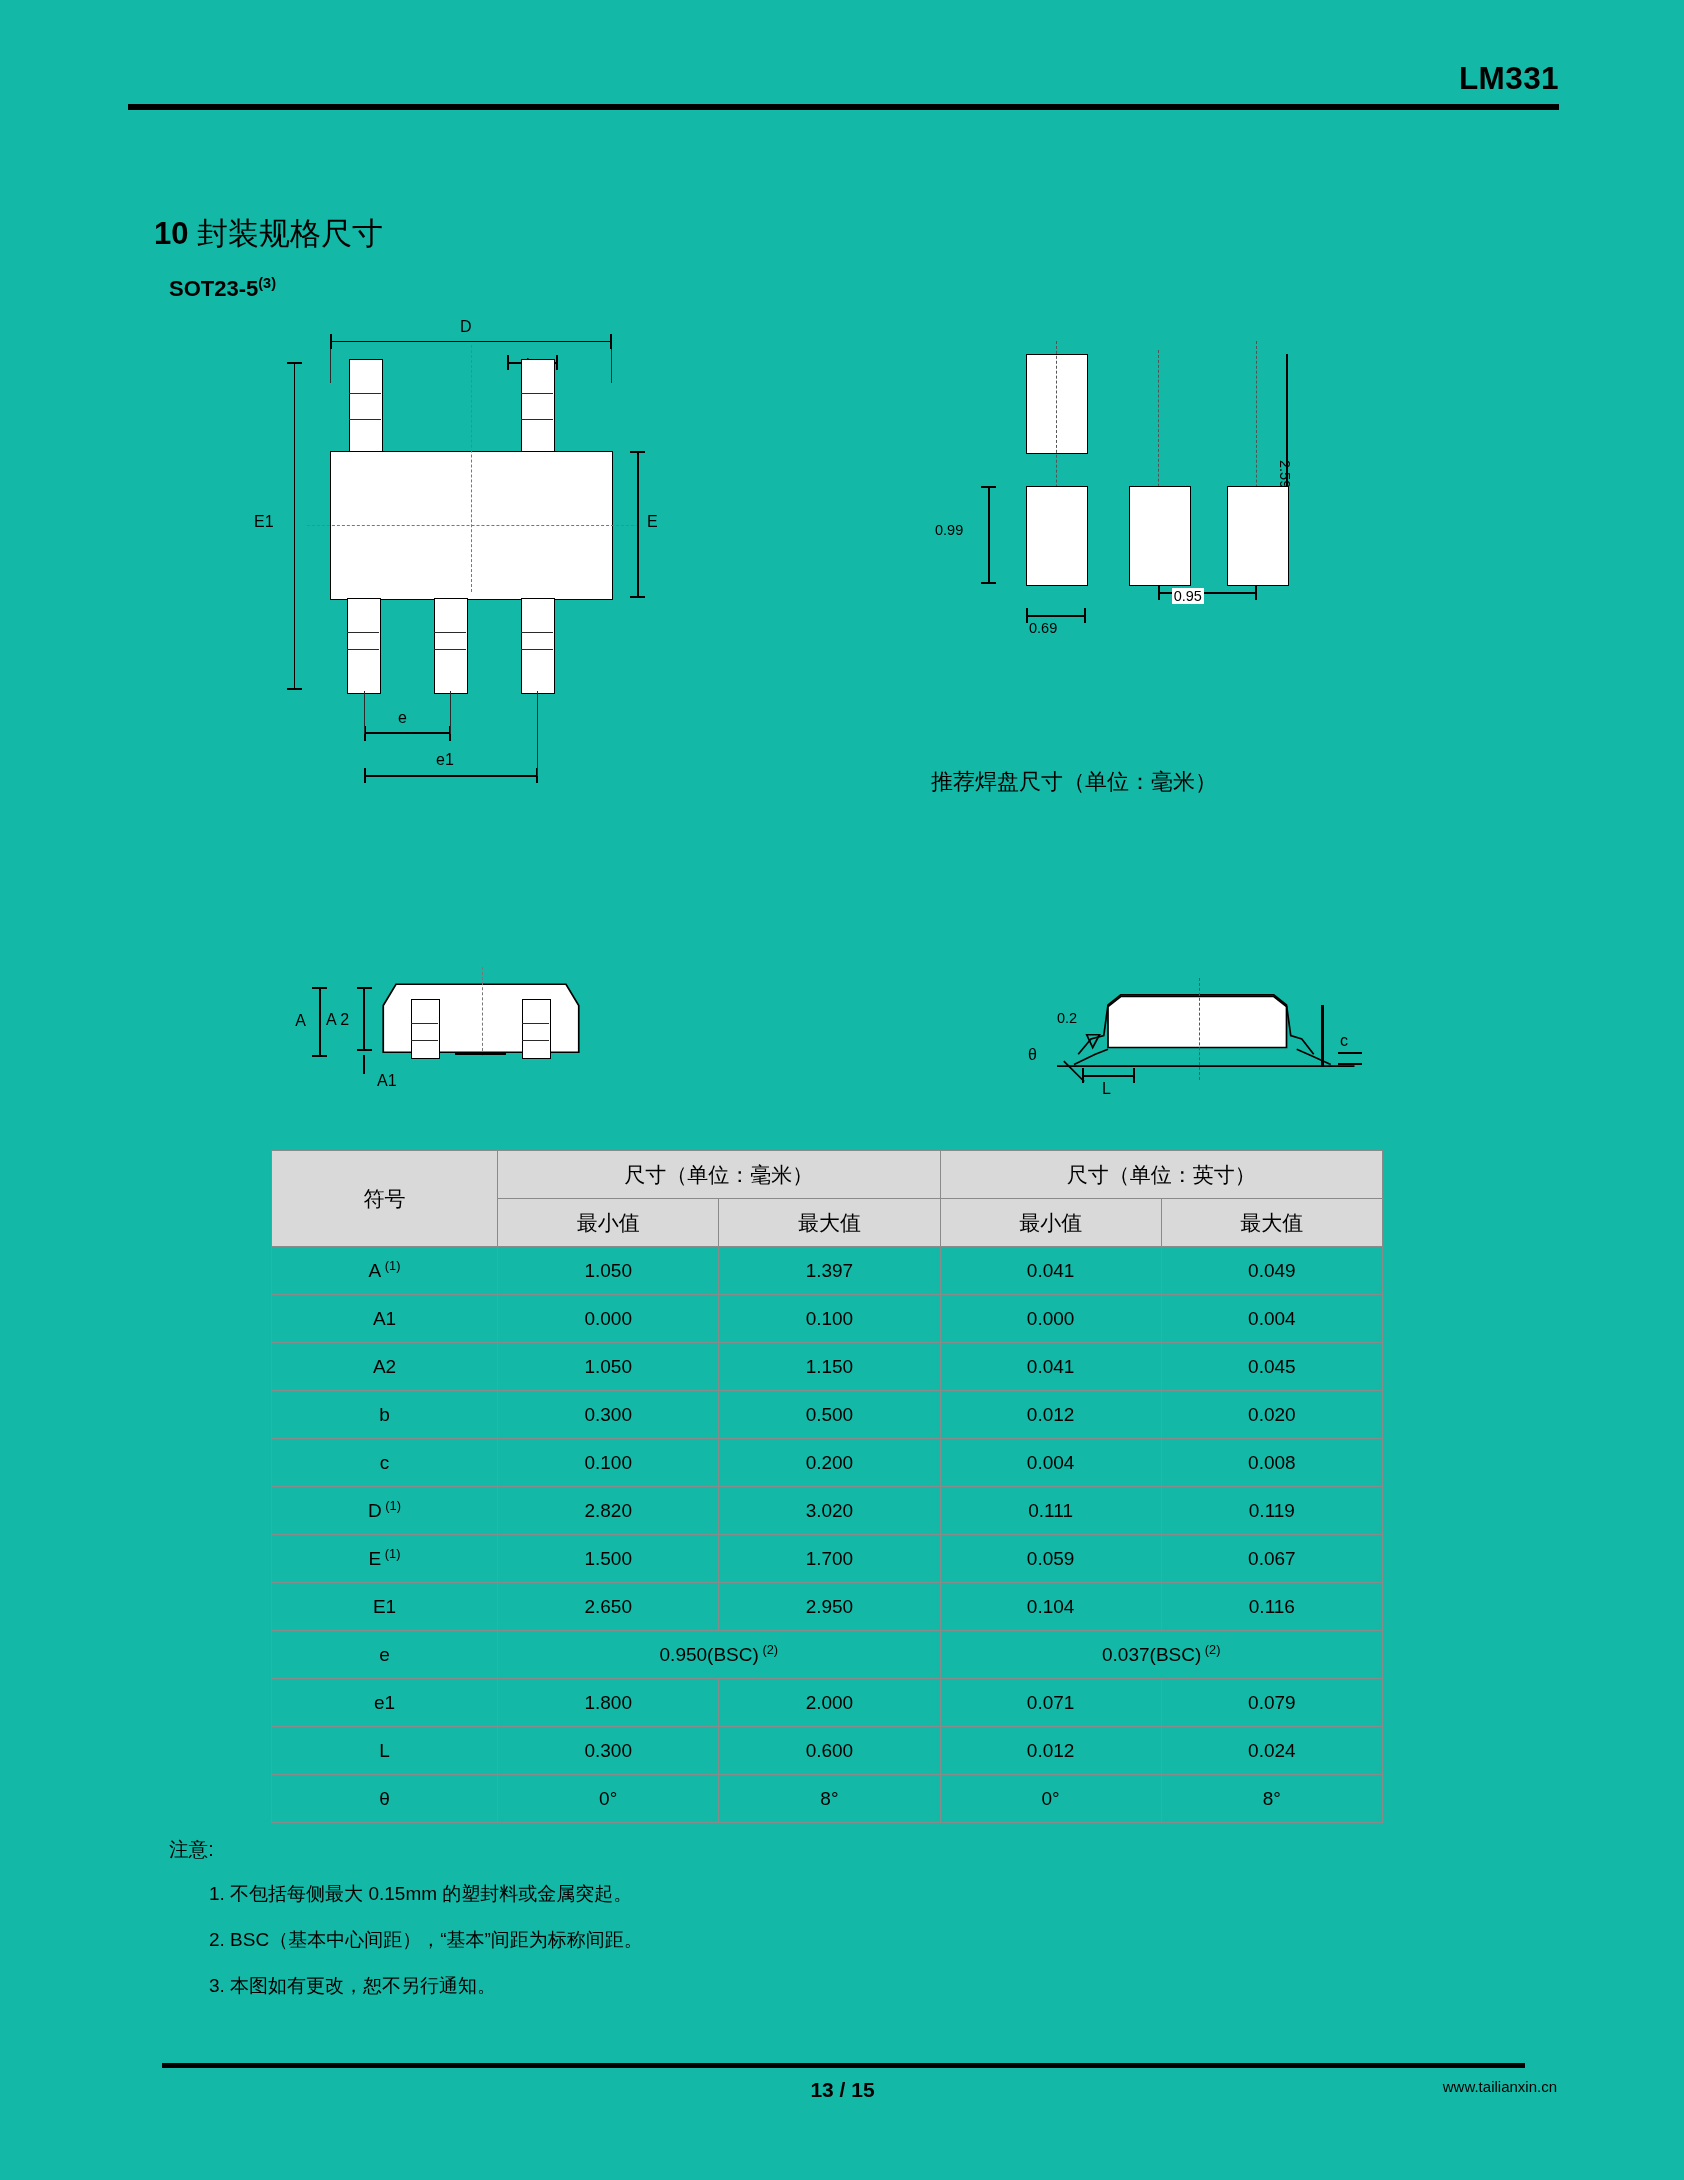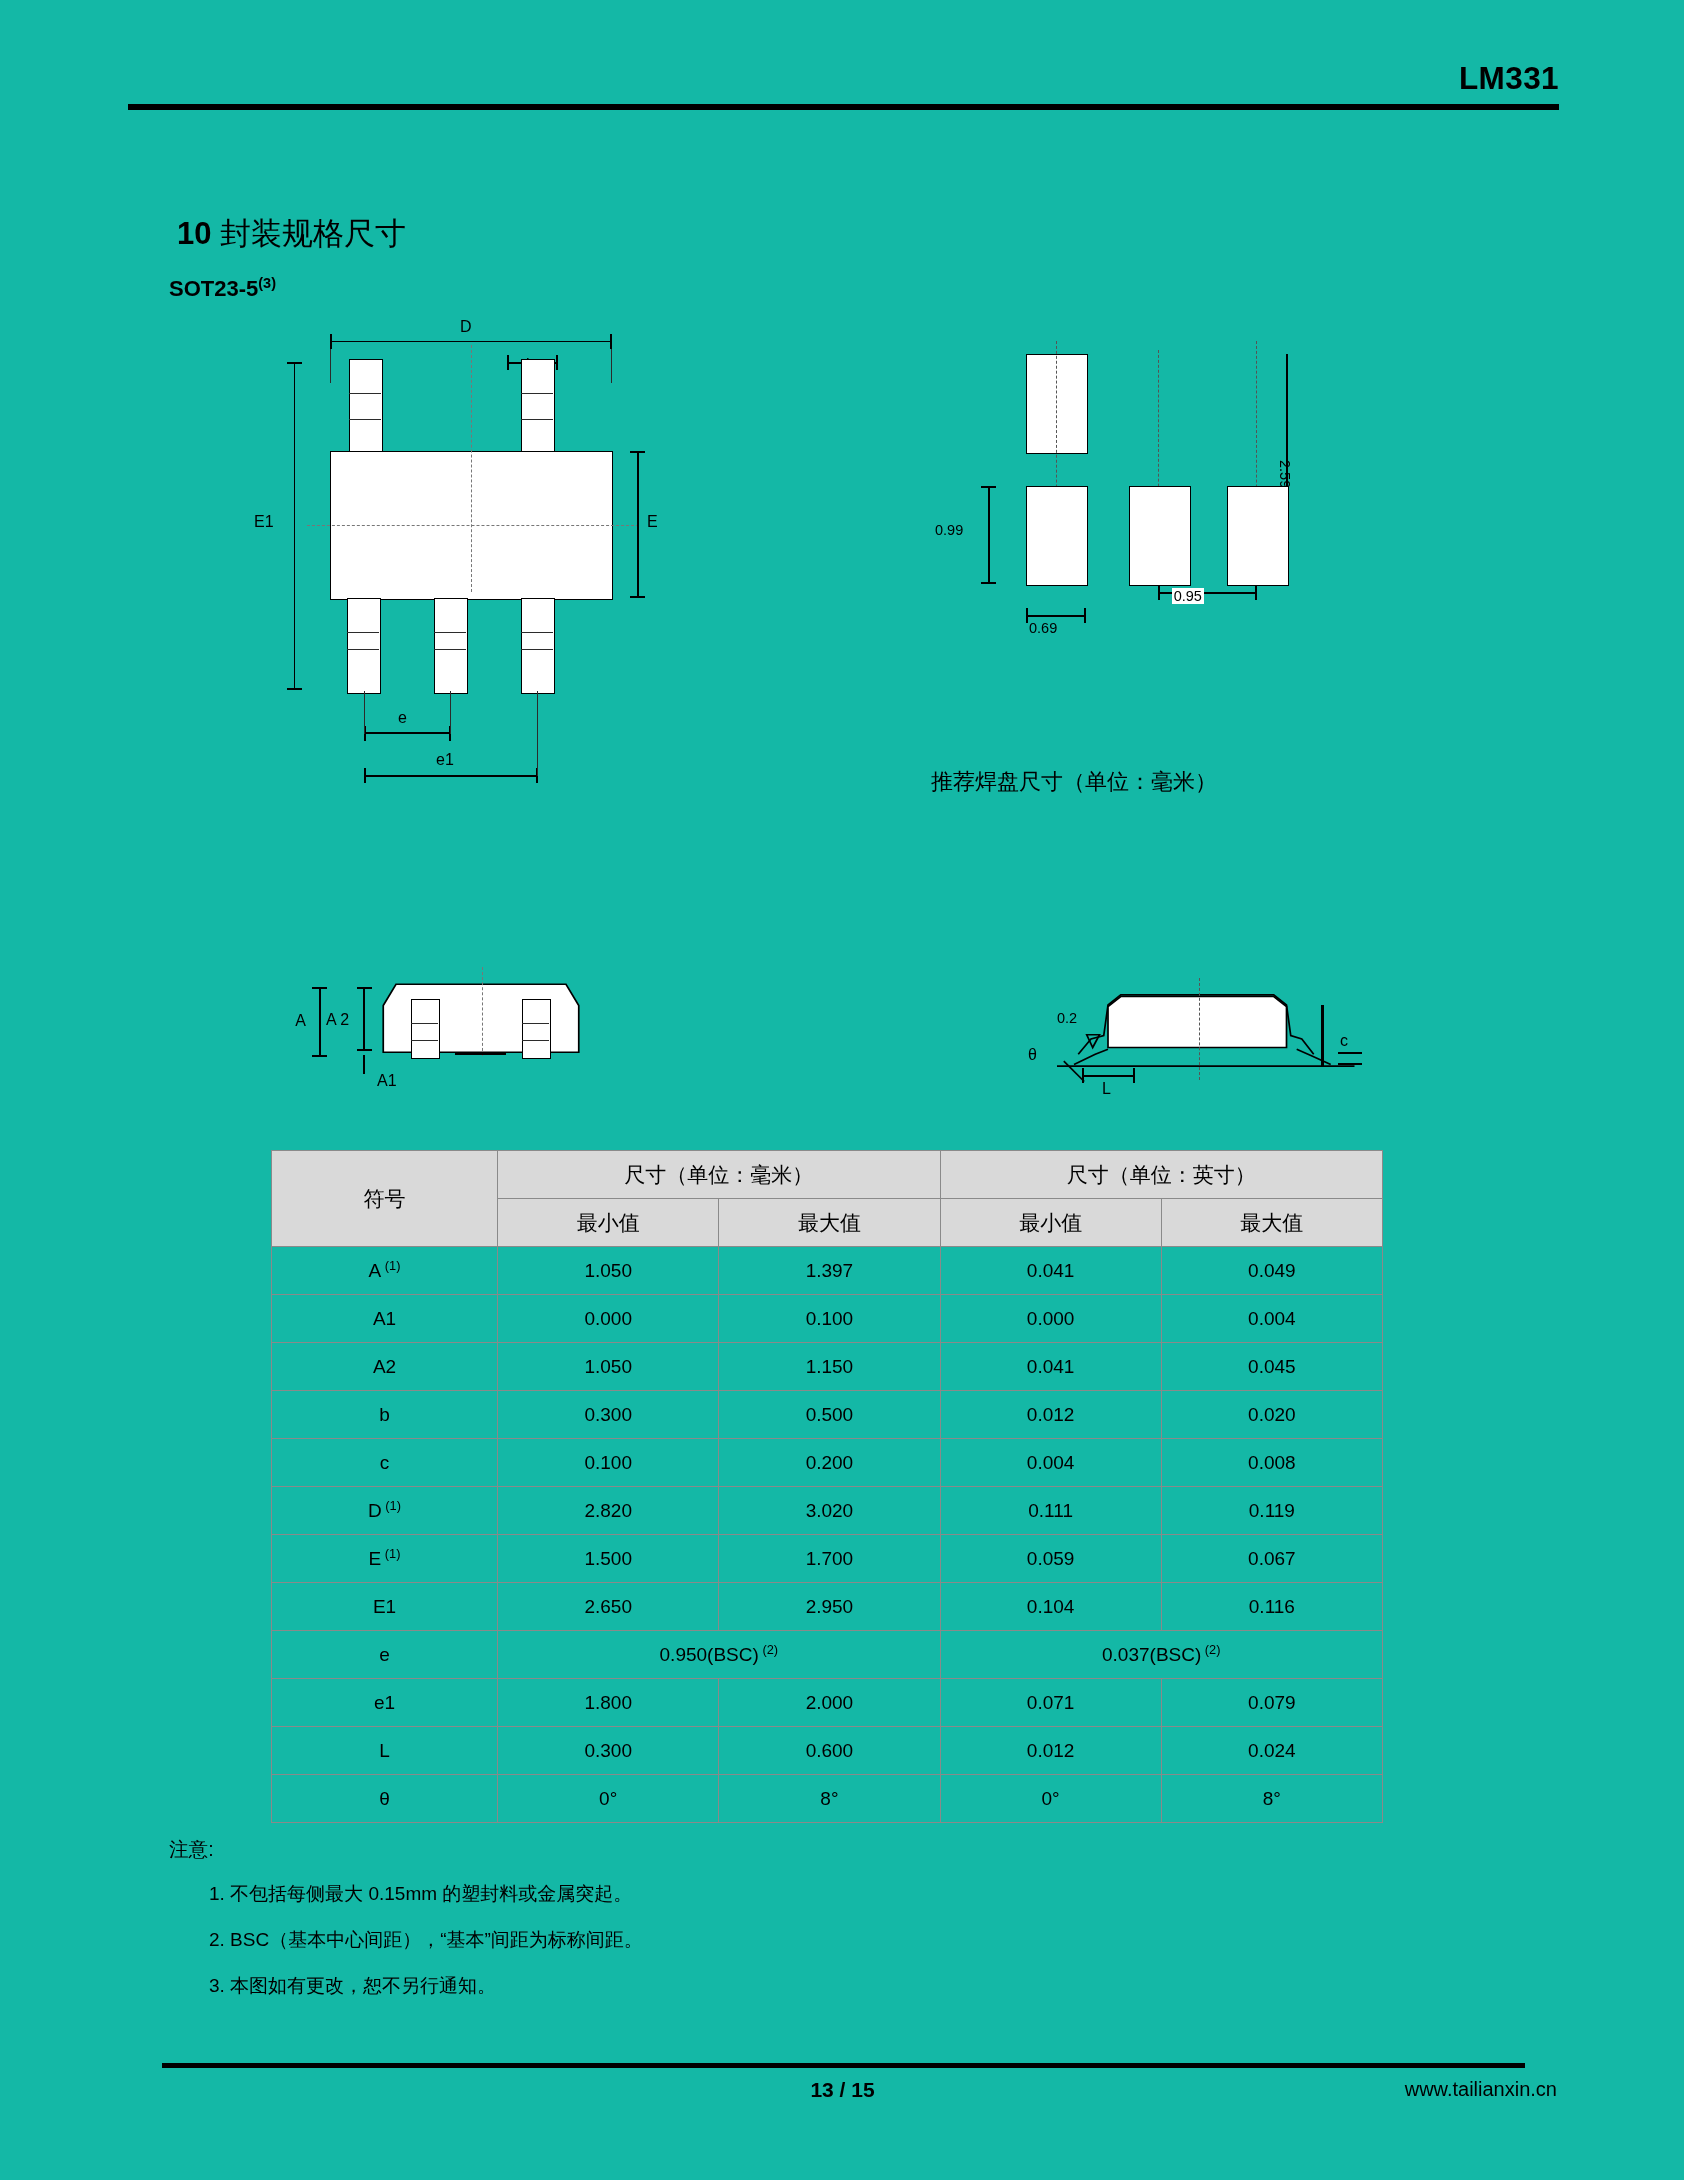--- a/index.html
+++ b/index.html
@@ -39,21 +39,21 @@
     left: 0;
     top: 44px;
     width: 1431px;
     height: 6px;
     background: #000000;
   }
   
   .section-title {
     position: absolute;
     top: 213px;
-    left: 177px;
+    left: 154px;
     font-size: 31px;
     font-weight: bold;
   }
   .section-title .num {
     font-weight: bold;
   }
   .subsection-title {
     position: absolute;
     top: 275px;
     left: 169px;
@@ -179,21 +179,21 @@
     left: 0;
     width: 1685px;
     text-align: center;
     font-size: 21px;
     font-weight: bold;
   }
   .footer-site {
     position: absolute;
     top: 2078px;
     right: 128px;
-    font-size: 20px;
+    font-size: 15px;
     text-align: center;
   }
 </style>
 </head>
 <body>
 
 <div class="page">
 
   <div class="header">
     <div class="header-title">LM331</div>

